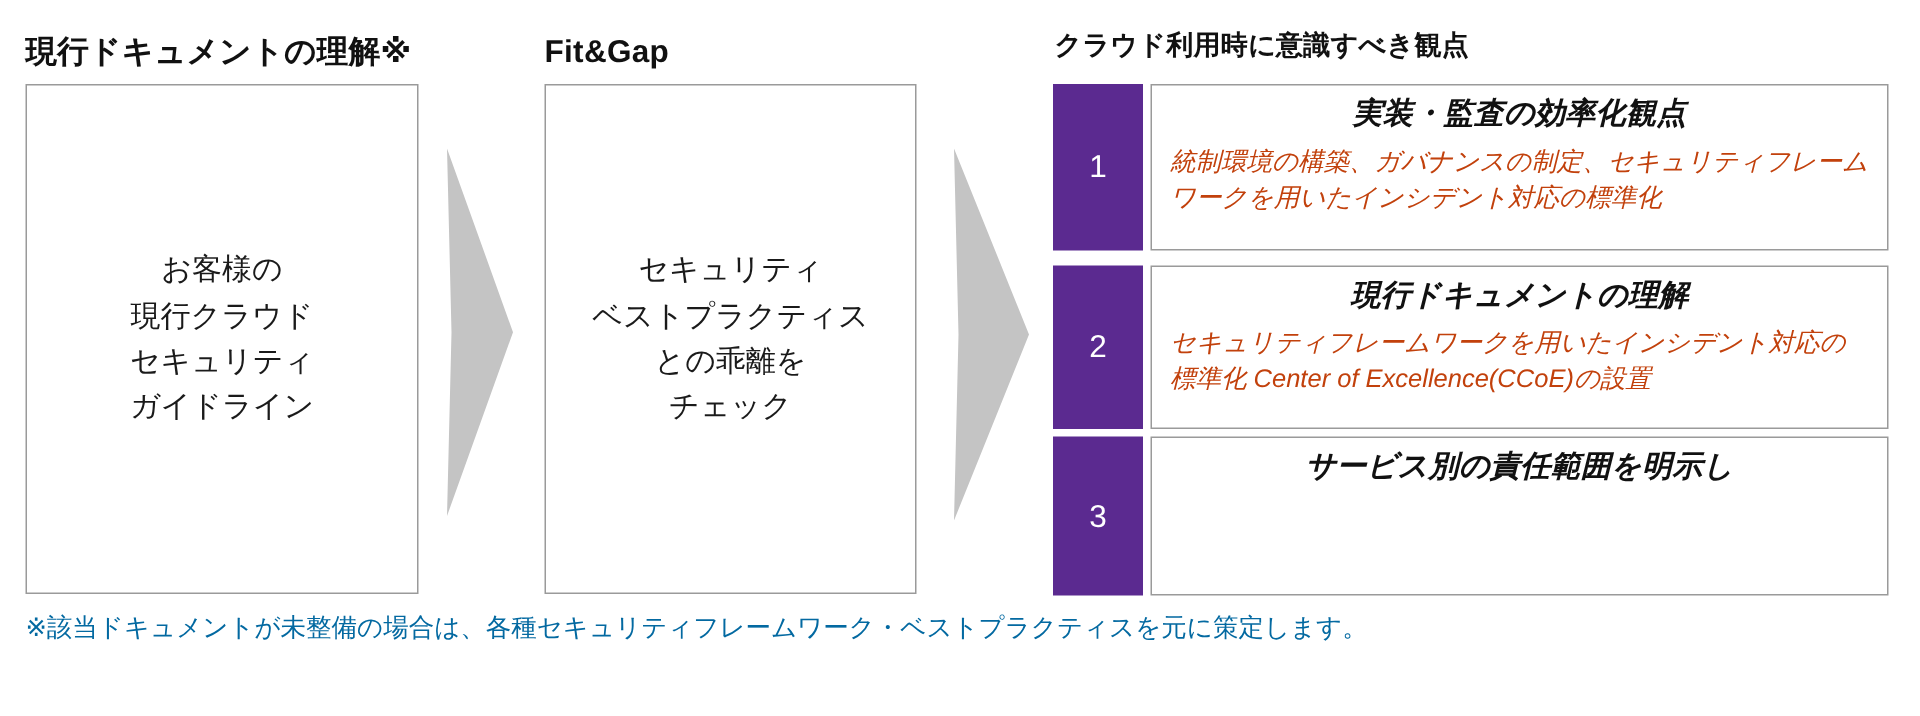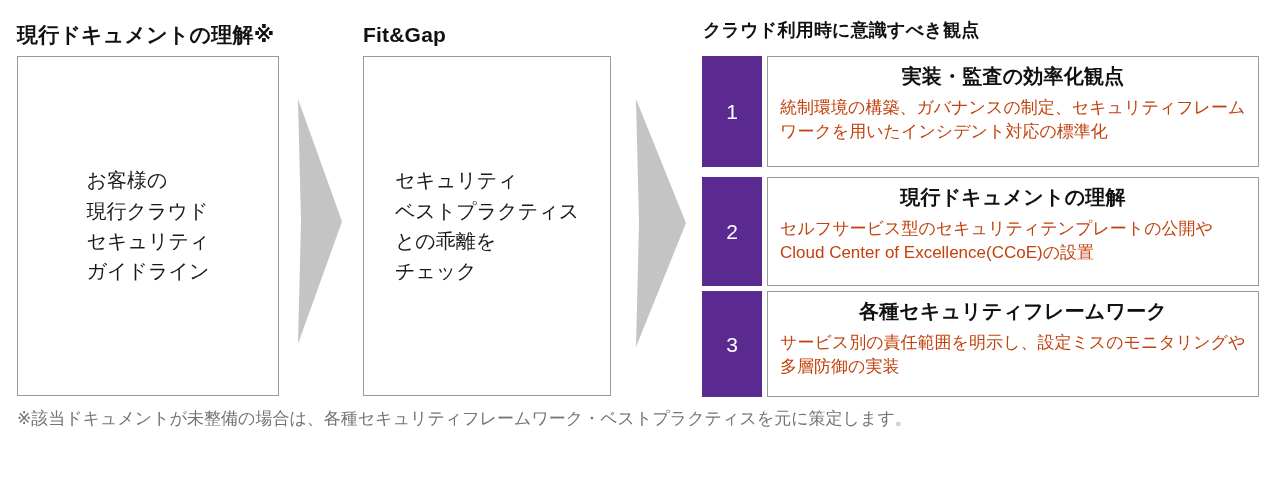--- a/index.html
+++ b/index.html
@@ -37,20 +37,21 @@
 
   
   .flow-box {
     position: absolute;
     border: 1px solid #9a9a9a;
     background: #ffffff;
     box-sizing: border-box;
     display: flex;
     align-items: center;
     justify-content: center;
+    text-align: center;
   }
   .flow-box .flow-text {
     font-size: 20px;
     line-height: 1.52;
     color: #1a1a1a;
   }
   #box-current { left: 17px;  top: 56px; width: 262px; height: 340px; }
   #box-fitgap  { left: 363px; top: 56px; width: 248px; height: 340px; }
 
   
@@ -86,20 +87,21 @@
   }
   .row-card {
     flex: 1 1 auto;
     margin-left: 5px;
     border: 1px solid #9a9a9a;
     box-sizing: border-box;
     background: #ffffff;
     padding: 7px 12px 6px 12px;
     display: flex;
     flex-direction: column;
+    font-style: italic;
   }
   .card-title {
     font-weight: bold;
     font-size: 20px;
     line-height: 1.25;
     text-align: center;
     color: #111111;
     letter-spacing: 0.2px;
   }
   .card-body {
@@ -110,21 +112,21 @@
     color: #c2410c;
   }
 
   
   #footnote {
     position: absolute;
     left: 17px;
     top: 408px;
     font-size: 17px;
     line-height: 1.3;
-    color: #737373;
+    color: #0369a1;
     white-space: nowrap;
   }
 </style>
 </head>
 <body>
 
 <div class="slide">
 
   <div class="section-heading" id="heading-current">現行ドキュメントの理解※</div>
 
@@ -157,27 +159,26 @@
     <div class="row-card">
       <div class="card-title">実装・監査の効率化観点</div>
       <div class="card-body">統制環境の構築、ガバナンスの制定、セキュリティフレームワークを用いたインシデント対応の標準化</div>
     </div>
   </div>
 
   <div class="perspective-row" id="row-2">
     <div class="row-number">2</div>
     <div class="row-card">
       <div class="card-title">現行ドキュメントの理解</div>
-      <div class="card-body">セルフサービス型のセキュリティテンプレートの公開やCloud Center of Excellence(CCoE)の設置</div>
+      <div class="card-body">セキュリティフレームワークを用いたインシデント対応の標準化 Center of Excellence(CCoE)の設置</div>
     </div>
   </div>
 
   <div class="perspective-row" id="row-3">
     <div class="row-number">3</div>
     <div class="row-card">
-      <div class="card-title">各種セキュリティフレームワーク</div>
-      <div class="card-body">サービス別の責任範囲を明示し、設定ミスのモニタリングや多層防御の実装</div>
+      <div class="card-title">サービス別の責任範囲を明示し</div>
     </div>
   </div>
 
   <div id="footnote">※該当ドキュメントが未整備の場合は、各種セキュリティフレームワーク・ベストプラクティスを元に策定します。</div>
 
 </div>
 
 </body></html>

